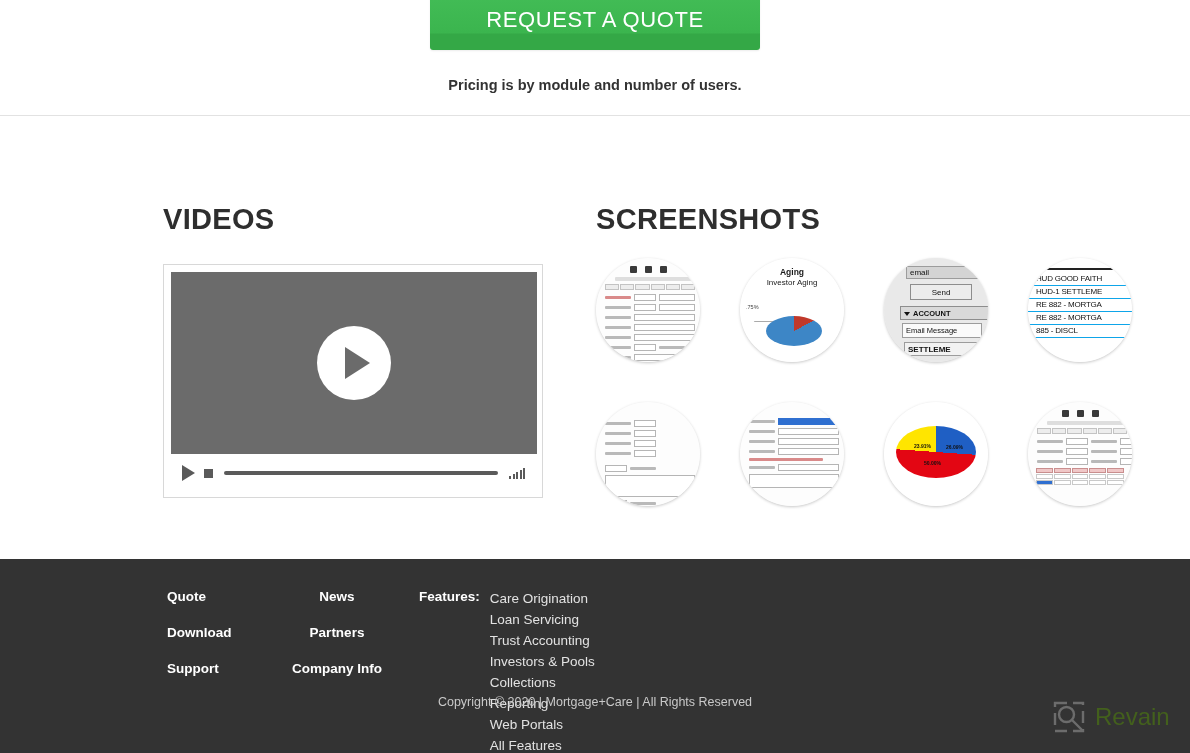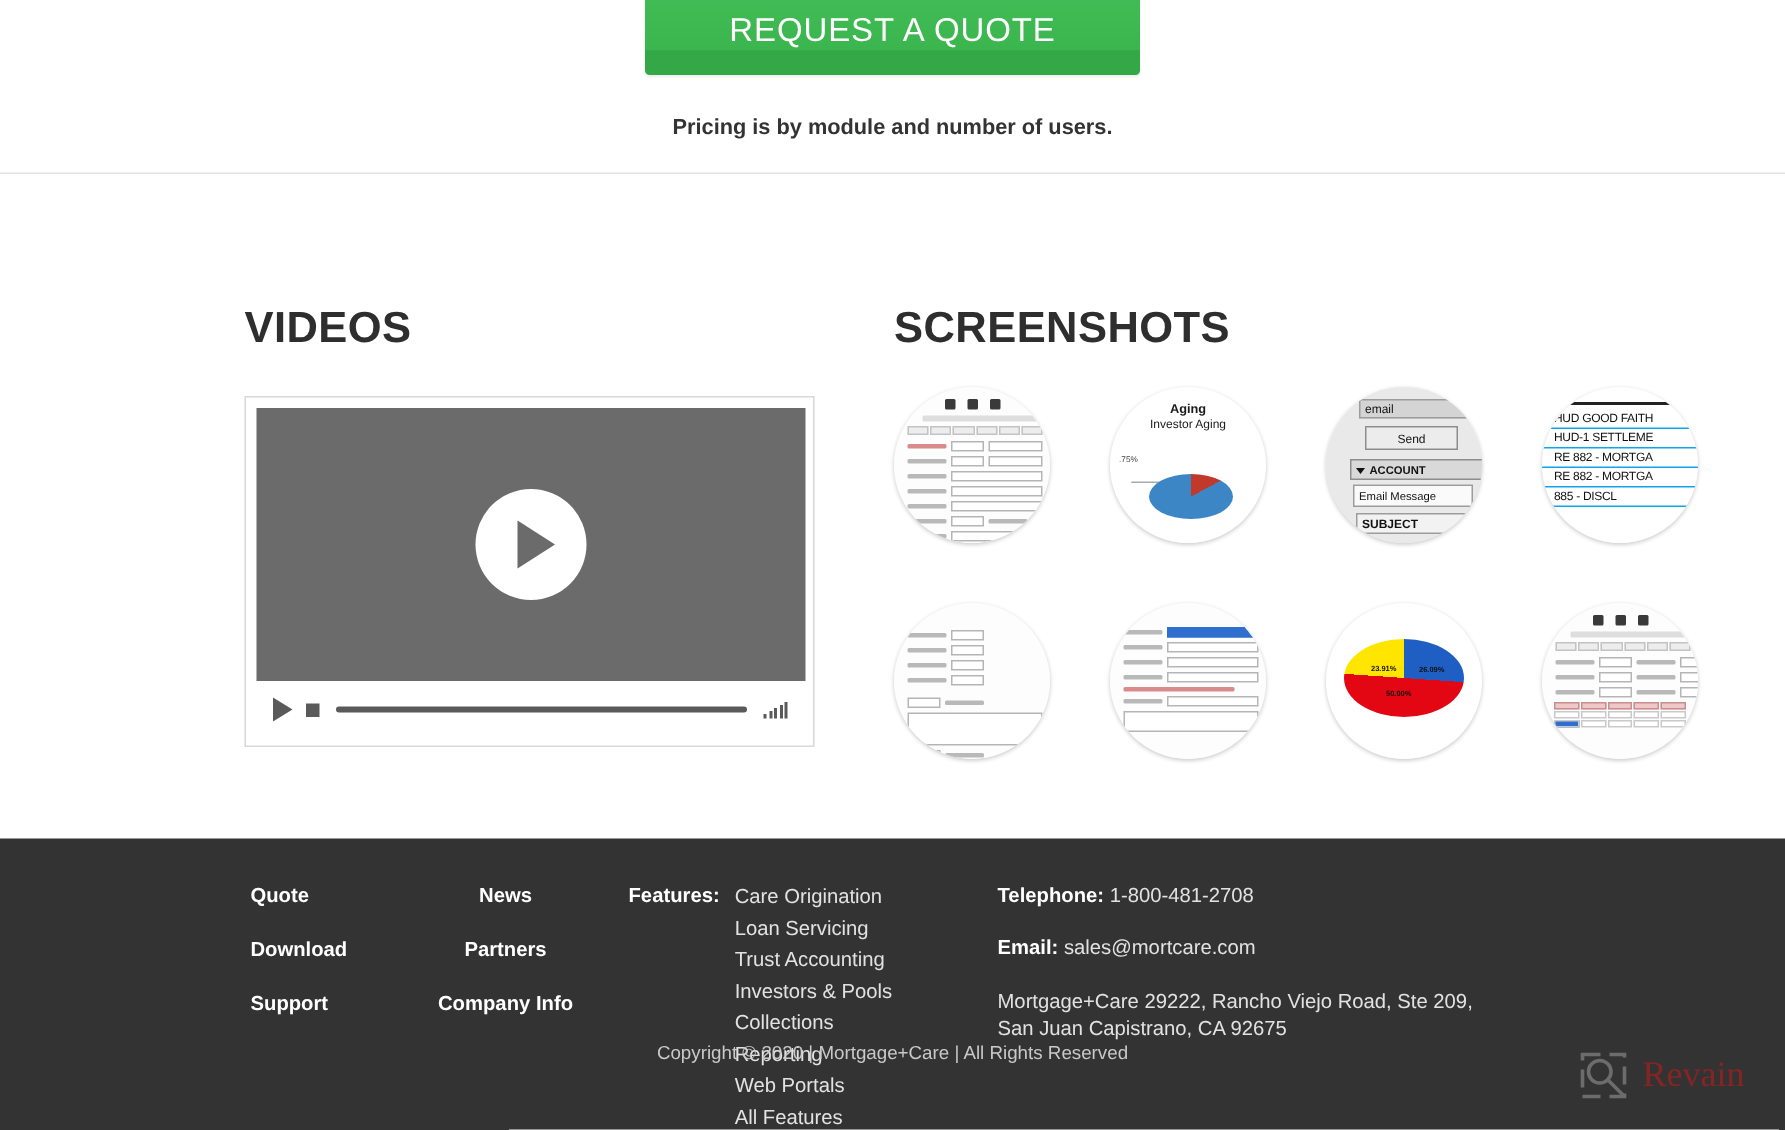--- a/index.html
+++ b/index.html
@@ -251,21 +251,21 @@
   }
 
   
   .revain {
     position:absolute; left:1052px; top:700px;
     display:flex; align-items:center; gap:9px;
     opacity:.62;
   }
   .revain-mark { width:34px; height:34px; position:relative; }
   .revain-txt {
-    font-size:24px; color:#b91c1c; font-family:Liberation Serif, serif;
+    font-size:24px; color:#4d7c0f; font-family:Liberation Sans, sans-serif;
   }
 </style>
 </head>
 <body>
 
 <button class="cta-btn">REQUEST A QUOTE</button>
 <div class="pricing-note">Pricing is by module and number of users.</div>
 <div class="divider"></div>
 
 <div class="content">
@@ -361,21 +361,21 @@
           </div>
         </div>
       </div>
 
       <div class="thumb">
         <div class="thumb-inner t-email">
           <div class="titlebar">email</div>
           <div class="btn">Send</div>
           <div class="acct">ACCOUNT</div>
           <div class="msg">Email Message</div>
-          <div class="subj">SUBJECT</div>
+          <div class="subj">SETTLEME</div>
         </div>
       </div>
 
       <div class="thumb">
         <div class="thumb-inner t-hud">
           <div class="hline"></div>
           <div class="r">HUD GOOD FAITH</div>
           <div class="r">HUD-1 SETTLEME</div>
           <div class="r">RE 882 - MORTGA</div>
           <div class="r">RE 882 - MORTGA</div>
@@ -544,34 +544,20 @@
         <li><a>Loan Servicing</a></li>
         <li><a>Trust Accounting</a></li>
         <li><a>Investors &amp; Pools</a></li>
         <li><a>Collections</a></li>
         <li><a>Reporting</a></li>
         <li><a>Web Portals</a></li>
         <li><a>All Features</a></li>
       </ul>
     </div>
 
-    <div class="f-col f-contact">
-      <div class="line">
-        <b>Telephone:</b>
-        <span>1-800-481-2708</span>
-      </div>
-      <div class="line">
-        <b>Email:</b>
-        <a>sales@mortcare.com</a>
-      </div>
-      <div class="f-addr">
-        <div>Mortgage+Care 29222, Rancho Viejo Road, Ste 209,</div>
-        <div>San Juan Capistrano, CA 92675</div>
-      </div>
-    </div>
 
     <div class="f-copy">Copyright © 2020 | Mortgage+Care | All Rights Reserved</div>
   </div>
 </footer>
 
 <div class="revain">
   <span class="revain-mark">
     <svg width="34" height="34" viewBox="0 0 34 34" fill="none">
       <path d="M3 3 H31 V31 H3 Z" stroke="#8f8f8f" stroke-width="2.4" fill="none" stroke-dasharray="12 6"></path>
       <circle cx="14.5" cy="14.5" r="7.5" stroke="#8f8f8f" stroke-width="2.4" fill="none"></circle>

